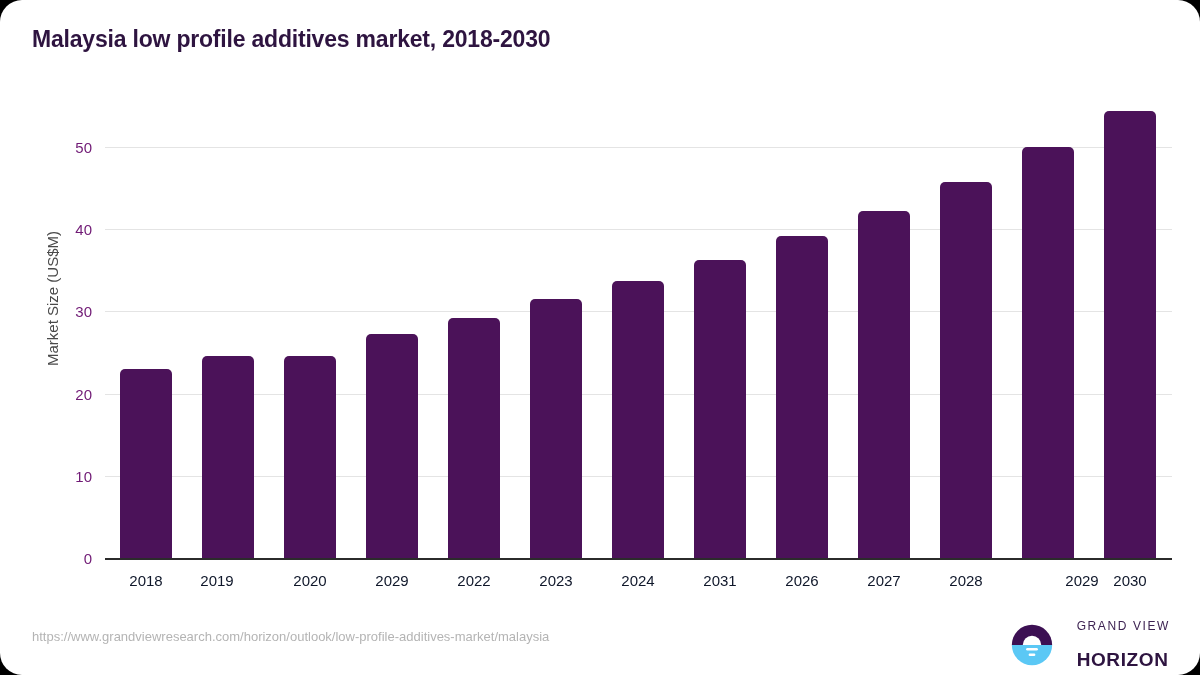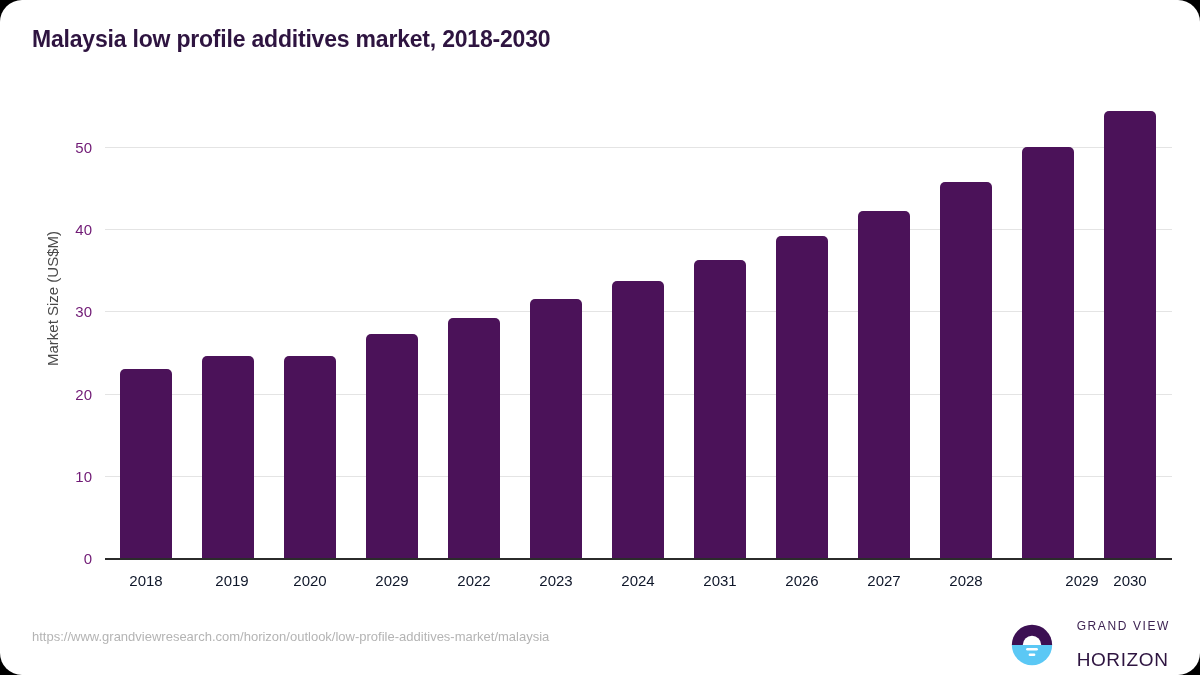--- a/index.html
+++ b/index.html
@@ -130,21 +130,21 @@
   .logo-top {
     font-size: 12px;
     letter-spacing: 1.6px;
     color: #3D2352;
     font-weight: normal;
   }
   .logo-bottom {
     font-size: 19px;
     letter-spacing: 0.6px;
     color: #2E1440;
-    font-weight: normal;
+    font-weight: bold;
     margin-top: 18px;
   }
 </style>
 </head>
 <body>
 
 <div class="page">
 
   <div class="chart-title">Malaysia low profile additives market, 2018-2030</div>
 
@@ -176,21 +176,21 @@
         <div class="bar" title="2024: 33.7" style="left: 612px; top: 280.986px; height: 277.014px; width: 52px; background: rgb(75, 18, 89);"></div>
         <div class="bar" title="2025: 36.3" style="left: 694px; top: 259.614px; height: 298.386px; width: 52px; background: rgb(75, 18, 89);"></div>
         <div class="bar" title="2026: 39.2" style="left: 776px; top: 235.776px; height: 322.224px; width: 52px; background: rgb(75, 18, 89);"></div>
         <div class="bar" title="2027: 42.2" style="left: 858px; top: 211.116px; height: 346.884px; width: 52px; background: rgb(75, 18, 89);"></div>
         <div class="bar" title="2028: 45.8" style="left: 940px; top: 181.524px; height: 376.476px; width: 52px; background: rgb(75, 18, 89);"></div>
         <div class="bar" title="2029: 50" style="left: 1022px; top: 147px; height: 411px; width: 52px; background: rgb(75, 18, 89);"></div>
         <div class="bar" title="2030: 54.4" style="left: 1104px; top: 110.832px; height: 447.168px; width: 52px; background: rgb(75, 18, 89);"></div>
       </div>
     <div id="xlabels">
         <div class="x-tick-label" style="left: 105px;">2018</div>
-        <div class="x-tick-label" style="left: 191px;">2019</div>
+        <div class="x-tick-label" style="left: 176px;">2019</div>
         <div class="x-tick-label" style="left: 269px;">2020</div>
         <div class="x-tick-label" style="left: 351px;">2029</div>
         <div class="x-tick-label" style="left: 433px;">2022</div>
         <div class="x-tick-label" style="left: 515px;">2023</div>
         <div class="x-tick-label" style="left: 597px;">2024</div>
         <div class="x-tick-label" style="left: 679px;">2031</div>
         <div class="x-tick-label" style="left: 761px;">2026</div>
         <div class="x-tick-label" style="left: 843px;">2027</div>
         <div class="x-tick-label" style="left: 925px;">2028</div>
         <div class="x-tick-label" style="left: 1041px;">2029</div>

